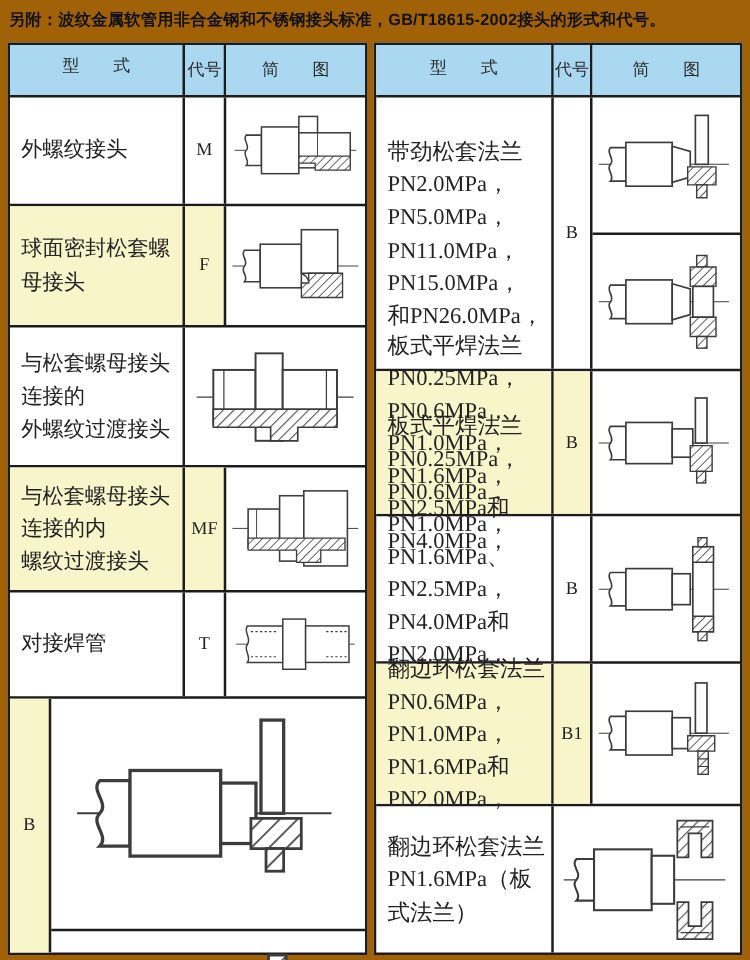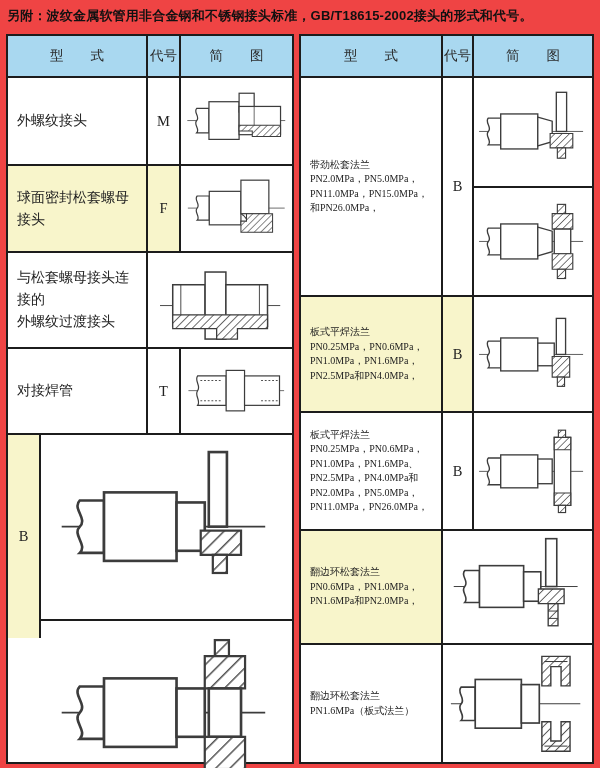--- a/index.html
+++ b/index.html
@@ -4,37 +4,37 @@
 <style>
   :root{
     --header_bg:#a9d8f0;
     --highlight_bg:#f8f5cb;
     --border:#1c1c1c;
     --ink:#2e2e2e;
   }
   *{box-sizing:border-box;margin:0;padding:0}
   html,body{background:#fff}
   body{width:600px;height:768px;overflow:hidden;font-family:"Liberation Sans",sans-serif;color:var(--ink)}
-  .page{width:600px;height:768px;position:relative;background:#ef4444}
+  .page{width:600px;height:768px;position:relative;background:#a16207}
   .title{position:absolute;left:7px;top:7px;width:590px;font-size:13px;font-weight:bold;letter-spacing:.2px;color:#111;white-space:nowrap}
   .tables{position:absolute;left:6px;top:34px;width:588px;height:730px;display:flex;gap:5px}
   .tbl{border:2px solid var(--border);background:#fff;display:flex;flex-direction:column}
   .tbl.left{width:288px}
   .tbl.right{flex:1}
   .row{display:flex;border-bottom:2px solid var(--border)}
   .row:last-child{border-bottom:none}
   .ctype,.ccode{border-right:2px solid var(--border)}
-  .ctype{width:140px;display:flex;align-items:center;padding:3px 4px 3px 9px;font-size:14px;line-height:1.55;white-space:pre-line;font-family:"Liberation Serif",serif;color:#222}
-  .right .ctype{width:142px;line-height:1.45;font-size:10px}
+  .ctype{width:140px;display:flex;align-items:center;padding:3px 4px 3px 9px;font-size:17px;line-height:1.55;white-space:pre-line;font-family:"Liberation Serif",serif;color:#222}
+  .right .ctype{width:142px;line-height:1.45;font-size:18px}
   .ccode{width:33px;display:flex;align-items:center;justify-content:center;font-family:"Liberation Serif",serif;font-size:14.5px;color:#222}
   .right .ccode{width:31px}
   .cdiag{flex:1;display:flex;flex-direction:column}
   .dcell{flex:1;display:flex;align-items:center;justify-content:center}
   .dcell.split-top{border-bottom:2px solid var(--border)}
-  .header .ctype,.header .ccode,.header .cdiag{background:var(--header_bg);justify-content:center;align-items:center;padding:0;font-size:13.5px;color:#2a2a2a;font-family:Liberation Sans, sans-serif;display:flex}
+  .header .ctype,.header .ccode,.header .cdiag{background:var(--header_bg);justify-content:center;align-items:center;padding:0;font-size:13.5px;color:#2a2a2a;font-family:Liberation Mono, monospace;display:flex}
   .hl{background:var(--highlight_bg)}
   
   .d{display:block;width:96%;height:92%}
   .d .s{fill:#fff;stroke:#3c3c3c;stroke-width:1.3}
   .d .c{stroke:#3c3c3c;stroke-width:.8}
   .d .hh{fill:url(#h);stroke:#3c3c3c;stroke-width:1.1}
   .d .dash{stroke:#3c3c3c;stroke-width:1;stroke-dasharray:2 2}
 </style>
 </head>
 <body>
@@ -71,55 +71,72 @@
             <rect class="s" x="26" y="22" width="32" height="40"></rect>
             <rect class="s" x="58" y="13" width="16" height="20"></rect>
             <rect class="s" x="58" y="27" width="44" height="30"></rect>
             <line class="c" x1="74" y1="27" x2="74" y2="57"></line>
             <path class="hh" d="M58,47 H102 V59 H72 V53 H58 z"></path>
           </svg>
         </div>
           </div>
       </div>
 
-      <div class="row" style="height:87px">
+      <div class="row" style="height:98px">
         <div class="ctype hl">球面密封松套螺母接头</div>
         <div class="ccode hl">F</div>
         <div class="cdiag">
             <div class="dcell">
           <svg class="d" viewBox="0 0 110 84" preserveAspectRatio="xMidYMid meet">
             <line class="c" x1="3" y1="42" x2="107" y2="42"></line>
             <path class="s" d="M26,29 H13 c-4,4 4,9 0,13 c-4,4 4,9 0,13 H26 z"></path>
             <rect class="s" x="26" y="24" width="34" height="36"></rect>
             <rect class="s" x="60" y="12" width="30" height="36"></rect>
             <path class="s" d="M60,48 q8,4 6,12"></path>
             <path class="hh" d="M60,56 H66 V48 H94 V68 H60 z"></path>
           </svg>
         </div>
           </div>
       </div>
 
-      <div class="row" style="height:96px">
+      <div class="row" style="height:113px">
         <div class="ctype">与松套螺母接头连接的
 外螺纹过渡接头</div>
         <div class="cdiag">
             <div class="dcell">
           <svg class="d" viewBox="0 0 110 84" preserveAspectRatio="xMidYMid meet">
             <line class="c" x1="3" y1="42" x2="107" y2="42"></line>
             <rect class="s" x="14" y="24" width="28" height="36"></rect>
             <line class="c" x1="21" y1="24" x2="21" y2="60"></line>
             <rect class="s" x="42" y="13" width="18" height="58"></rect>
             <rect class="s" x="60" y="24" width="36" height="36"></rect>
             <line class="c" x1="89" y1="24" x2="89" y2="60"></line>
             <path class="hh" d="M14,50 H96 V62 H70 V71 H52 V62 H14 z"></path>
           </svg>
         </div>
           </div>
       </div>
 
+      <div class="row" style="height:100px">
+        <div class="ctype hl">与松套螺母接头连接的内
+螺纹过渡接头</div>
+        <div class="ccode hl">MF</div>
+        <div class="cdiag">
+            <div class="dcell">
+          <svg class="d" viewBox="0 0 110 84" preserveAspectRatio="xMidYMid meet">
+            <line class="c" x1="3" y1="42" x2="107" y2="42"></line>
+            <rect class="s" x="16" y="26" width="26" height="32"></rect>
+            <line class="c" x1="23" y1="26" x2="23" y2="58"></line>
+            <rect class="s" x="42" y="15" width="20" height="54"></rect>
+            <rect class="s" x="62" y="11" width="36" height="62"></rect>
+            <path class="hh" d="M16,50 H96 V60 H76 V70 H56 V60 H16 z"></path>
+          </svg>
+        </div>
+          </div>
+      </div>
 
       <div class="row" style="height:86px">
         <div class="ctype">对接焊管</div>
         <div class="ccode">T</div>
         <div class="cdiag">
             <div class="dcell">
           <svg class="d" viewBox="0 0 110 84" preserveAspectRatio="xMidYMid meet">
             <line class="c" x1="3" y1="42" x2="107" y2="42"></line>
             <path class="s" d="M44,26 H13 c-4,5 4,11 0,16 c-4,5 4,11 0,16 H44 z"></path>
             <line class="dash" x1="16" y1="31" x2="40" y2="31"></line>
@@ -248,20 +265,21 @@
             <rect class="hh" x="80" y="75" width="7" height="7"></rect>
           </svg>
         </div>
           </div>
       </div>
 
       <div class="row" style="height:114px">
         <div class="ctype hl">翻边环松套法兰
 PN0.6MPa，PN1.0MPa，
 PN1.6MPa和PN2.0MPa，</div>
+        <div class="ccode hl">B1</div>
         <div class="cdiag">
             <div class="dcell">
           <svg class="d" viewBox="0 0 110 84" preserveAspectRatio="xMidYMid meet">
             <line class="c" x1="3" y1="42" x2="104" y2="42"></line>
             <path class="s" d="M24,29 H12 c-4,4 4,9 0,13 c-4,4 4,9 0,13 H24 z"></path>
             <rect class="s" x="24" y="25" width="36" height="34"></rect>
             <rect class="s" x="60" y="30" width="14" height="24"></rect>
             <rect class="s" x="78" y="3" width="9" height="39"></rect>
             <path class="hh" d="M72,44 H93 V56 H72 z"></path>
             <rect class="hh" x="80" y="56" width="8" height="18"></rect>

